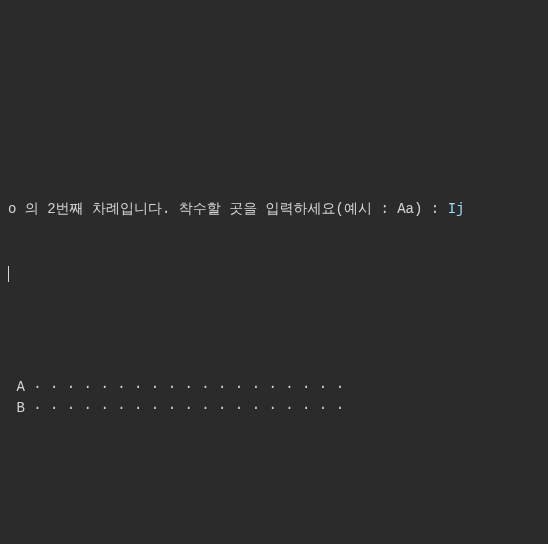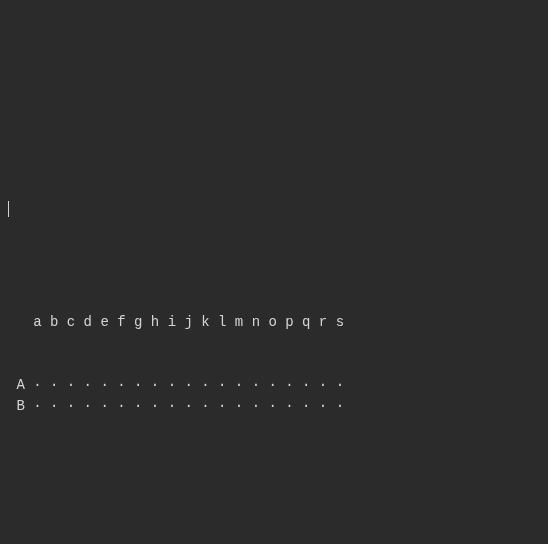--- a/index.html
+++ b/index.html
@@ -24,21 +24,21 @@
     .board { margin-top: 6px; }
     .board-row { letter-spacing: 0; }
   </style>
 </head>
 <body>
 
 
 
 <div>
   <div class="prompt-line"> </div>
+  <div class="prompt-line"><span>o</span><span> 의 2번째 차례입니다. 착수할 곳을 입력하세요(예시 : Aa) : </span><span class="input-text">Ij</span></div>
   <div class="prompt-line"><span class="cursor"></span></div>
   <div class="board">
-    <div class="board-row" id="col-header">   a b c d e f g h i j k l m n o p q r s</div>
     <div id="board-rows"><div class="board-row"> A · · · · · · · · · · · · · · · · · · ·</div><div class="board-row"> B · · · · · · · · · · · · · · · · · · ·</div></div>
   </div>
 </div>
 
 
 
 
 </body></html>

